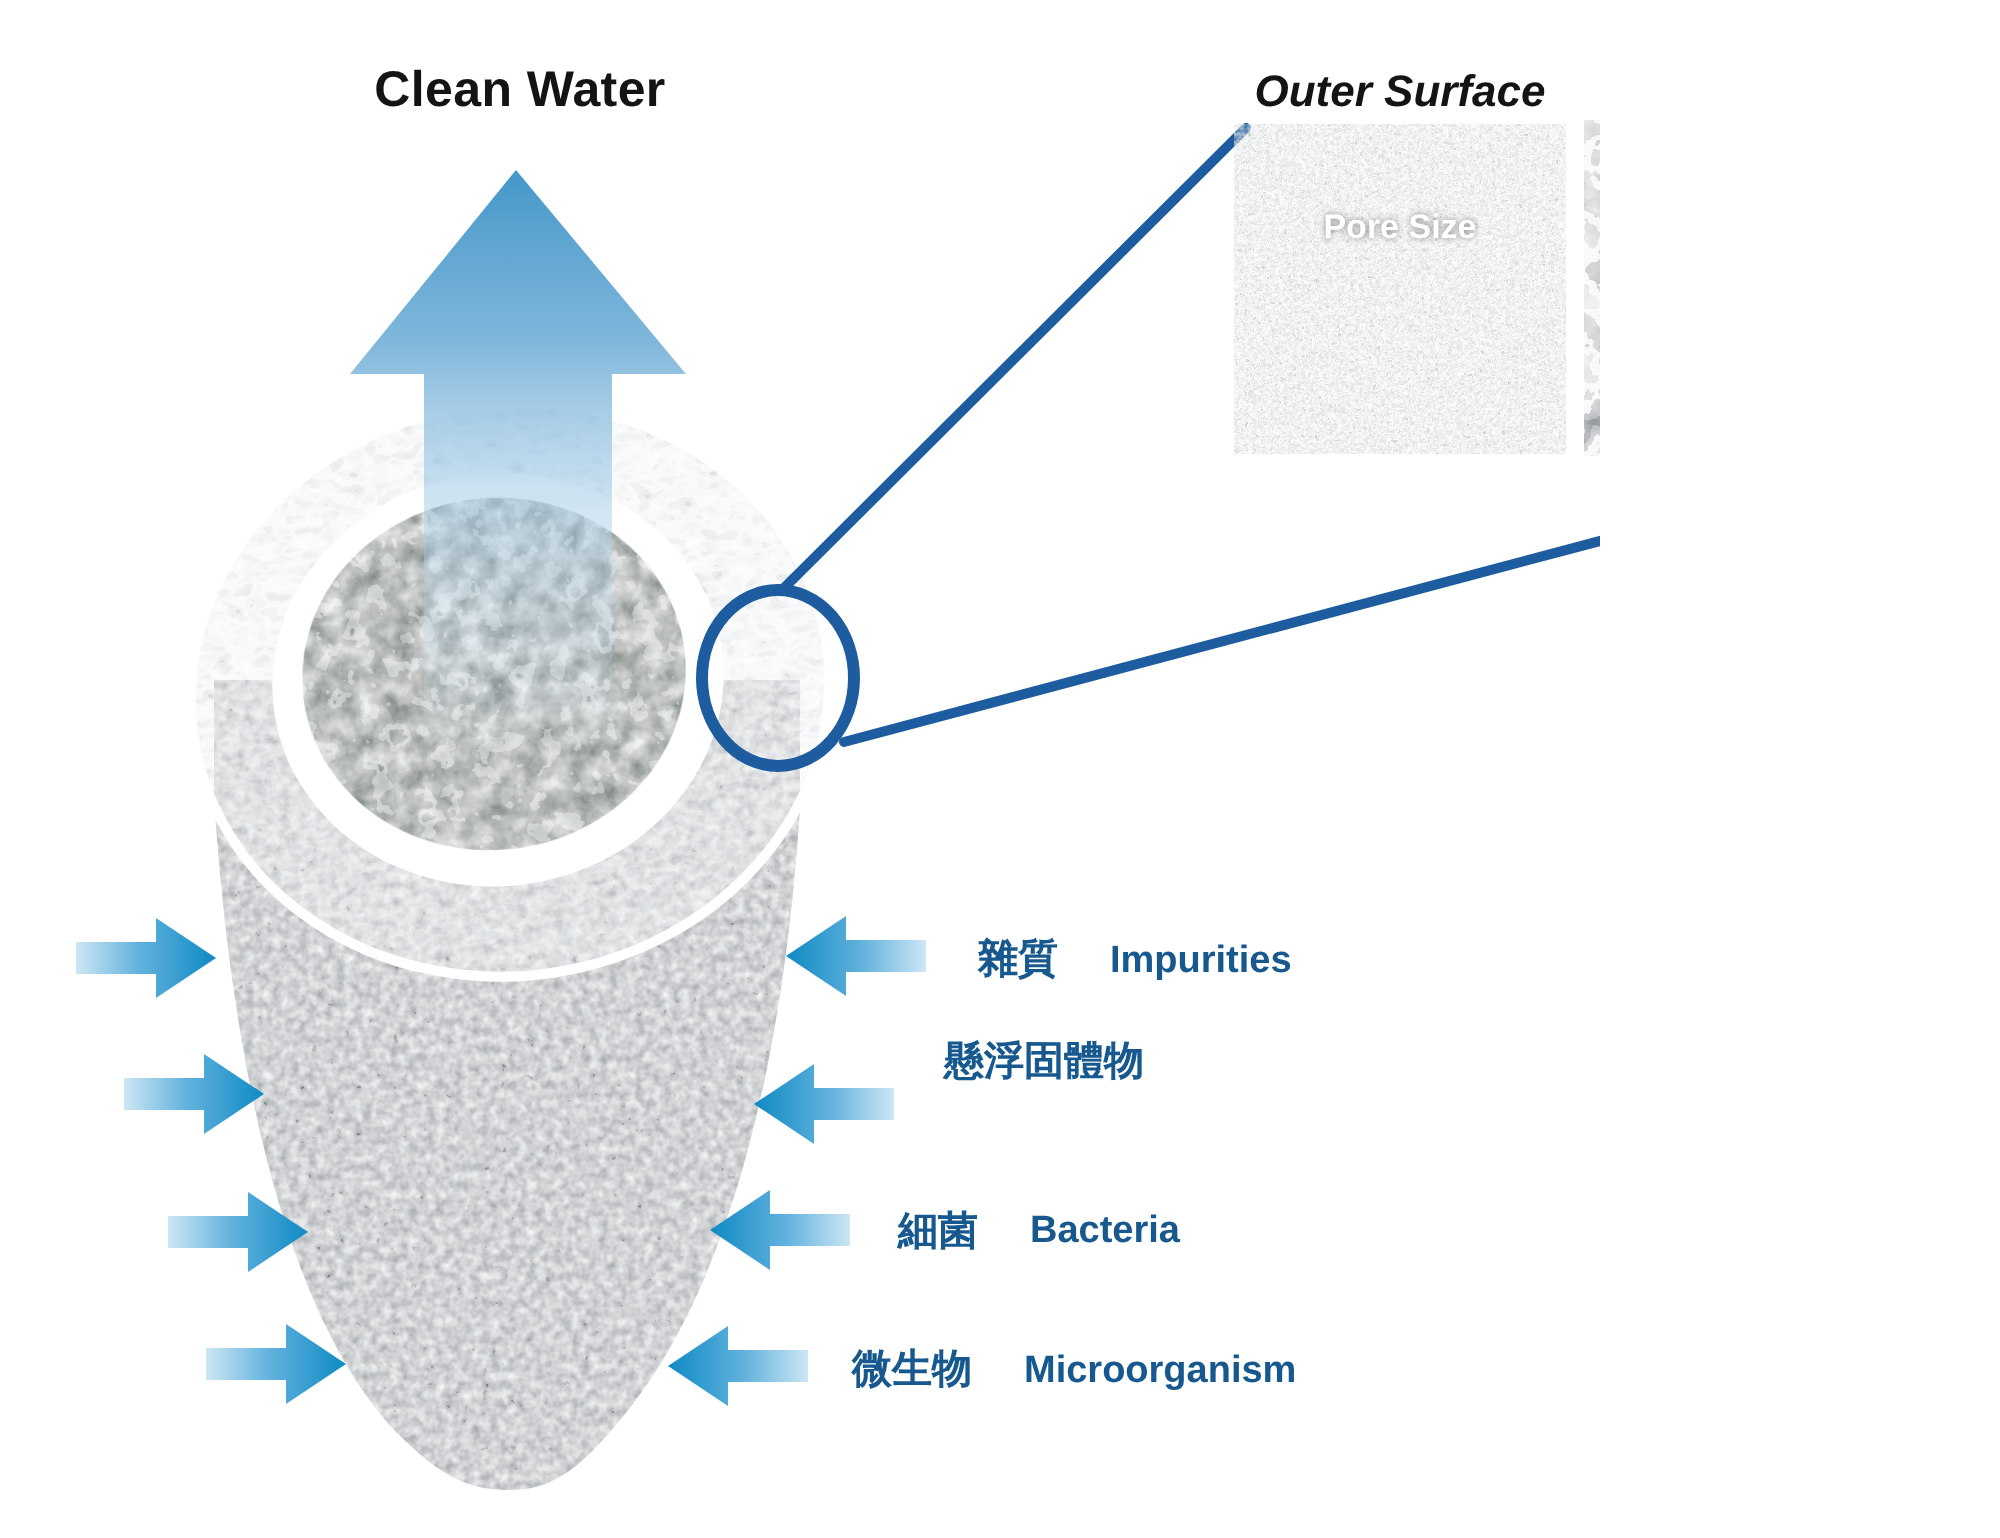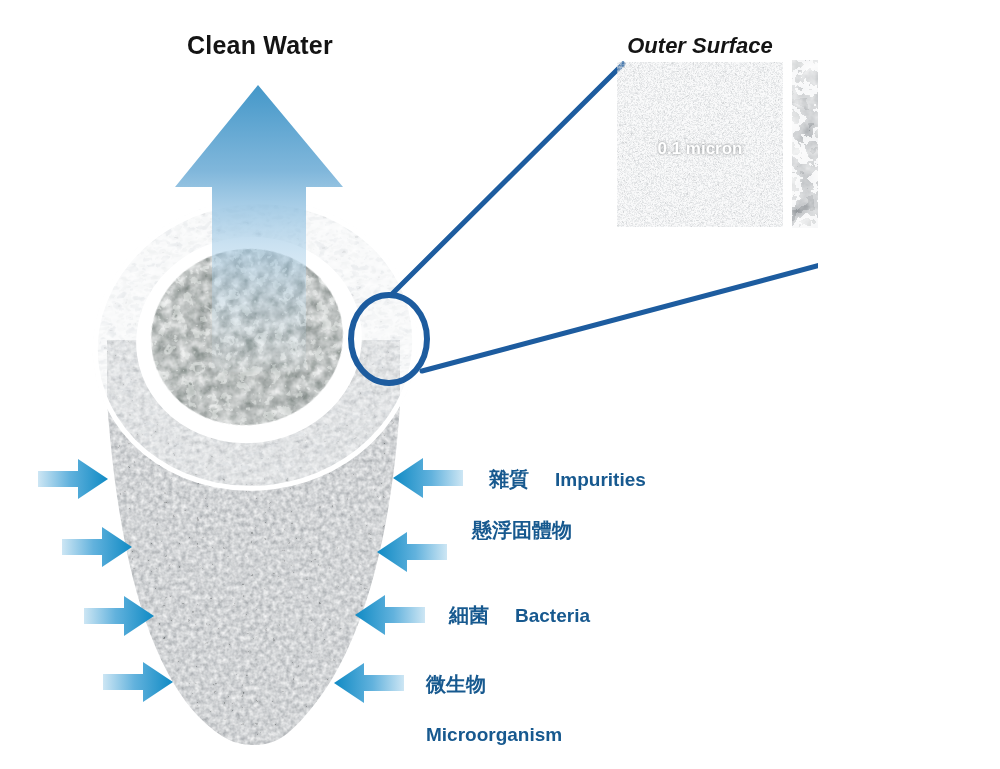--- a/index.html
+++ b/index.html
@@ -7,21 +7,20 @@
     padding: 0;
     background: #ffffff;
     font-family: "Liberation Sans", "DejaVu Sans", sans-serif;
   }
   #canvas {
     position: relative;
     width: 800px;
     height: 769px;
     background: #ffffff;
     overflow: hidden;
-    padding-left: 18px;
   }
   #diagram-svg {
     position: absolute;
     left: 0; top: 0;
     width: 1000px;
     height: 769px;
   }
   .abs { position: absolute; }
   .heading {
     font-weight: 700;
@@ -161,31 +160,31 @@
 
     <use href="#arrowL" x="393" y="455" fill="url(#gL)"></use>
     <use href="#arrowL" x="377" y="529" fill="url(#gL)"></use>
     <use href="#arrowL" x="355" y="592" fill="url(#gL)"></use>
     <use href="#arrowL" x="334" y="660" fill="url(#gL)"></use>
   </svg>
 
   <div class="abs heading title-main" style="left:130px; top:31px; width:260px;">Clean Water</div>
   <div class="abs heading inset-title" style="left:617px; top:33px; width:166px;">Outer Surface</div>
 
-  <div class="abs pore-note" style="left:617px; top:139px; width:166px;">0.1 micron</div>
+  <div class="abs pore-note" style="left:617px; top:104px; width:166px;">Pore Size</div>
 
   <div class="abs contam-label" style="left:489px; top:466px;">
     <span class="zh">雜質</span>
     <span class="en">Impurities</span>
   </div>
   <div class="abs contam-label" style="left:472px; top:517px;">
     <span class="zh">懸浮固體物</span>
   </div>
   <div class="abs contam-label" style="left:449px; top:602px;align-items:center;">
     <span class="zh">細菌</span>
     <span class="en">Bacteria</span>
   </div>
-  <div class="abs contam-label" style="left:426px; top:671px;flex-direction:column;">
+  <div class="abs contam-label" style="left:426px; top:671px;">
     <span class="zh">微生物</span>
     <span class="en">Microorganism</span>
   </div>
 
 </div>
 
 </body></html>

